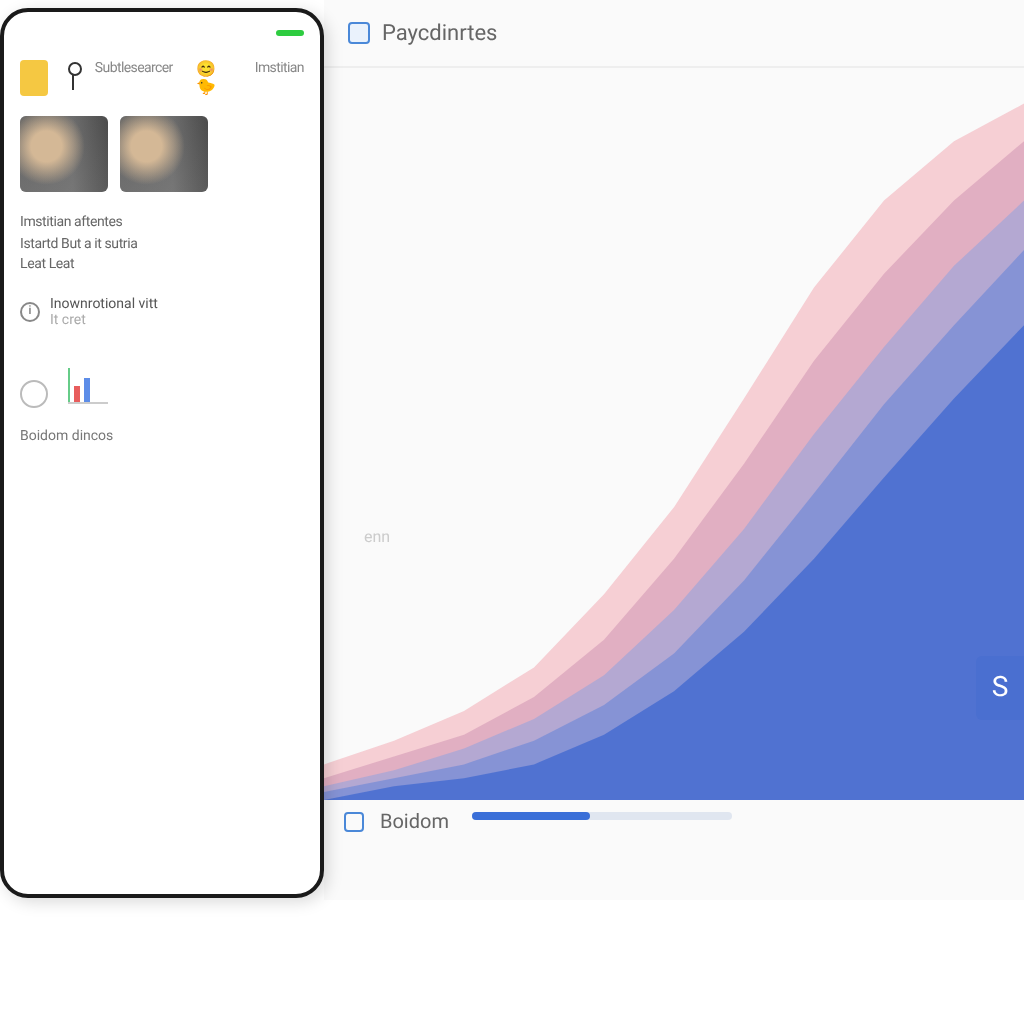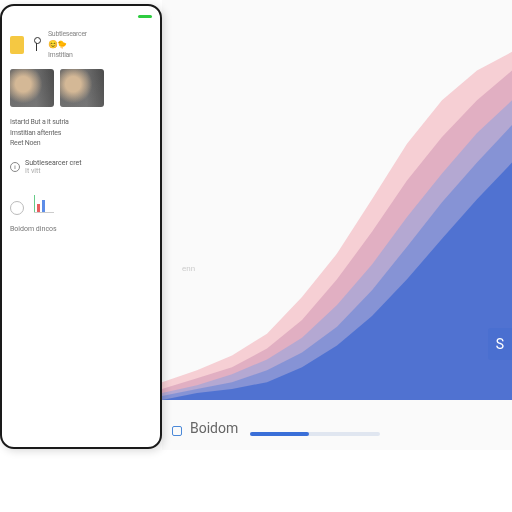--- a/index.html
+++ b/index.html
@@ -6,21 +6,21 @@
 body{width:512px;height:512px;background:#fff;position:relative;overflow:hidden}
 .phone-panel{position:absolute;left:0;top:4px;width:162px;height:445px;background:#fff;border:2px solid #1a1a1a;border-radius:14px;box-shadow:2px 2px 8px rgba(0,0,0,0.15);z-index:10;overflow:hidden}
 .phone-inner{padding:4px 8px;font-size:8px;color:#444}
 .status-bar{height:12px;display:flex;justify-content:flex-end;align-items:center}
 .status-dot{width:14px;height:3px;background:#2ecc40;border-radius:2px}
 .icon-row{display:flex;align-items:center;gap:6px;margin:8px 0}
 .yellow-icon{width:14px;height:18px;background:#f5c842;border-radius:2px;position:relative}
 .stick-figure{width:12px;height:16px;position:relative}
 .stick-figure::before{content:"";position:absolute;top:0;left:4px;width:5px;height:5px;border:1px solid #333;border-radius:50%}
 .stick-figure::after{content:"";position:absolute;top:6px;left:6px;width:1px;height:8px;background:#333}
-.icon-labels{display:flex;flex-direction:column;gap:2px;font-size:7px;color:#888;letter-spacing:-0.3px}
+.icon-labels{display:flex;flex-direction:row;gap:12px;font-size:7px;color:#888;letter-spacing:-0.3px}
 .emoji-row{font-size:8px}
 .thumb-row{display:flex;gap:6px;margin:10px 0}
 .thumb{width:44px;height:38px;background:linear-gradient(135deg,#3a3a3a,#5a5a5a);border-radius:3px;position:relative;overflow:hidden}
 .thumb::after{content:"";position:absolute;inset:0;background:radial-gradient(circle at 30% 40%,#d4b896 20%,transparent 50%),linear-gradient(90deg,rgba(200,200,200,0.3) 60%,transparent)}
 .caption-block{margin:6px 0;font-size:7px;color:#666;line-height:1.5;letter-spacing:-0.2px}
 .tab-strip{display:flex;gap:14px;margin:10px 0;font-size:8px;color:#999}
 .tab-item{display:flex;align-items:center;gap:3px}
 .orange-dot{width:7px;height:7px;background:#ff9933;border-radius:50%}
 .link-row{display:flex;align-items:center;gap:5px;margin:10px 0;font-size:7px;color:#555}
 .link-circle{width:10px;height:10px;border:1px solid #888;border-radius:50%;display:flex;align-items:center;justify-content:center;font-size:6px}
@@ -31,21 +31,21 @@
 .bar2{position:absolute;bottom:1px;left:8px;width:3px;height:12px;background:#5d8de8}
 .icon-circle{width:14px;height:14px;border:1px solid #bbb;border-radius:50%;margin:6px 0}
 .footer-text{font-size:7px;color:#777;margin-top:4px}
 
 .desktop-area{position:absolute;left:162px;top:0;right:0;bottom:62px;background:#fafafa}
 .desktop-header{height:34px;display:flex;align-items:center;padding:0 12px;gap:6px;border-bottom:1px solid #eee;font-size:11px;color:#666}
 .header-sq{width:11px;height:11px;border:1.5px solid #4a88d8;border-radius:2px;background:#eaf2fc}
 .chart-region{position:absolute;top:34px;left:0;right:0;bottom:50px}
 .y-mid{position:absolute;left:20px;top:230px;font-size:8px;color:#ccc}
 svg.area{position:absolute;inset:0;width:100%;height:100%}
-.bottom-bar{position:absolute;bottom:14px;left:10px;right:10px;height:30px;display:flex;align-items:flex-end;gap:8px;font-size:14px;color:#666}
+.bottom-bar{position:absolute;bottom:14px;left:10px;right:10px;height:30px;display:flex;align-items:flex-start;gap:8px;font-size:10px;color:#666}
 .bottom-sq{width:10px;height:10px;border:1.5px solid #4a88d8;border-radius:2px}
 .progress-track{flex:0 0 130px;height:4px;background:#e0e6f0;border-radius:2px;position:relative;margin-left:4px}
 .progress-fill{position:absolute;left:0;top:0;height:100%;width:45%;background:#3a6fd8;border-radius:2px}
 .right-badge{position:absolute;right:0;bottom:90px;width:24px;height:32px;background:#4a6fd0;color:#fff;font-size:14px;display:flex;align-items:center;justify-content:center;border-radius:3px 0 0 3px}
 </style>
 </head>
 <body>
 
 <div class="phone-panel">
   <div class="phone-inner">
@@ -62,47 +62,51 @@
         <span>Imstitian</span>
       </div>
     </div>
 
     <div class="thumb-row">
       <div class="thumb"></div>
       <div class="thumb"></div>
     </div>
 
     <div class="caption-block">
+      <div>Imstitian aftentes</div>
       <div>Istartd But a it sutria</div>
-      <div>Imstitian aftentes</div>
-      <div>Reet Noen</div>
+      <div>Leat Leat</div>
     </div>
 
 
     <div class="link-row">
       <span class="link-circle">i</span>
       <div>
-        <div>Subtlesearcer cret</div>
-        <div style="color:#aaa">It vitt</div>
+        <div>Inownrotional vitt</div>
+        <div style="color:#aaa">It cret</div>
       </div>
     </div>
 
     <div style="display:flex;gap:10px;align-items:flex-end">
       <div class="icon-circle"></div>
       <div class="mini-chart">
         <div class="bar1"></div>
           <div class="bar2"></div>
       </div>
     </div>
 
     <div class="footer-text">Boidom dincos</div>
   </div>
 </div>
 
 <div class="desktop-area">
+  <div class="desktop-header">
+    <span class="header-sq"></span>
+    <span>Paycdinrtes</span>
+  </div>
 
   <div class="chart-region">
     <svg class="area" viewBox="0 0 350 370" preserveAspectRatio="none">
       <path d="M0,352 L35,340 70,325 105,303 140,266 175,222 210,167 245,111 280,67 315,37 350,18 L350,370 0,370 Z" fill="#f4c7cc" opacity="0.85"></path>
       <path d="M0,359 L35,348 70,337 105,318 140,289 175,248 210,200 245,148 280,104 315,67 350,37 L350,370 0,370 Z" fill="#dca6bd" opacity="0.8"></path>
       <path d="M0,363 L35,355 70,344 105,329 140,307 175,274 210,233 245,185 280,141 315,100 350,67 L350,370 0,370 Z" fill="#a9a6d6" opacity="0.8"></path>
       <path d="M0,366 L35,359 70,352 105,340 140,322 175,296 210,259 245,215 280,170 315,130 350,92 L350,370 0,370 Z" fill="#7e8fd6" opacity="0.85"></path>
       <path d="M0,370 L35,363 70,359 105,352 140,337 175,315 210,285 245,248 280,207 315,167 350,130 L350,370 0,370 Z" fill="#4a6fd0" opacity="0.9"></path>
     </svg>
     <div class="y-mid">enn</div>

